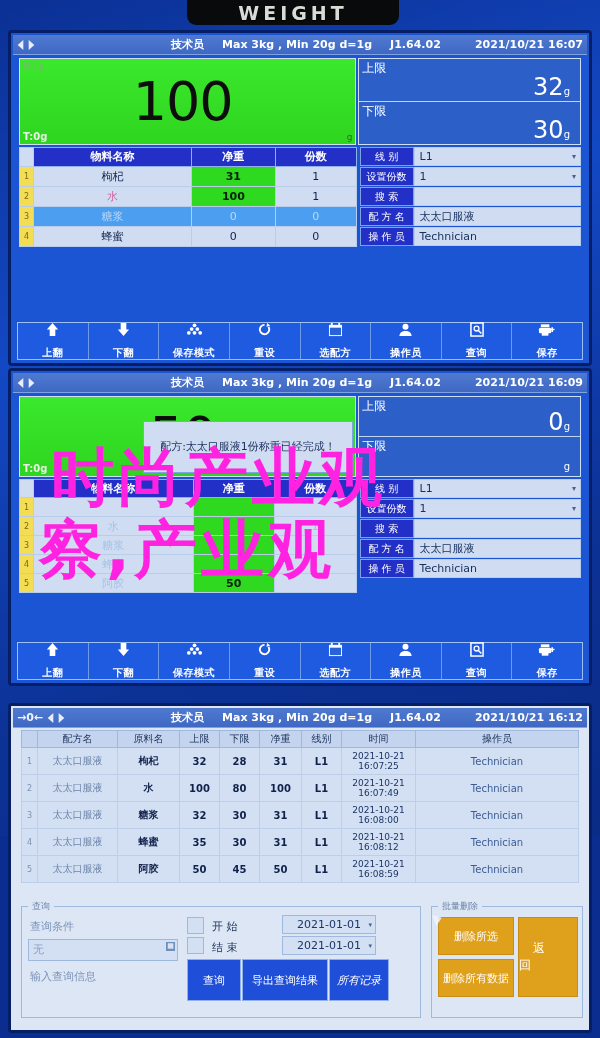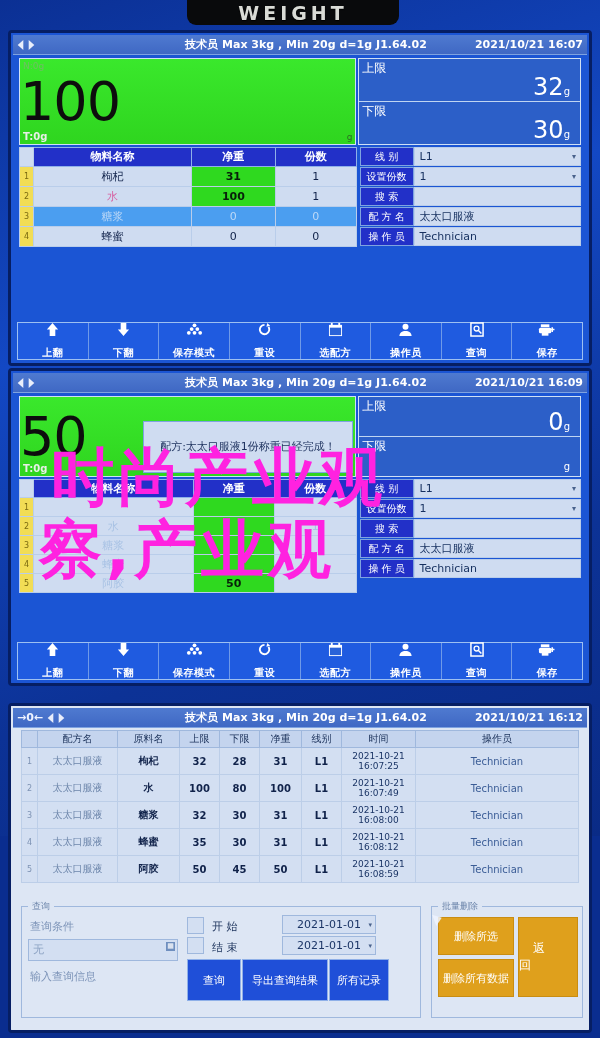--- a/index.html
+++ b/index.html
@@ -34,29 +34,29 @@
   
   .statusbar{ position:relative; height:20px; width:100%;
      background:linear-gradient(#4f7ad0,#3f68c4);
      border-bottom:1px solid #7fa3e0;
      display:flex; align-items:center; color:#ffffff; font-size:11px; font-weight:bold;
      padding:0 4px; white-space:nowrap;
   }
   .sb-icons{ width:120px; display:flex; align-items:center; gap:4px; color:#eef3ff; font-size:11px; }
   .tri-l{ display:inline-block; width:0;height:0;border-left:7px solid #e9eefb;border-bottom:5px solid transparent;border-top:5px solid transparent;transform:scaleX(.8)}
   .tri-r{ display:inline-block; width:0;height:0;border-right:7px solid #e9eefb;border-bottom:5px solid transparent;border-top:5px solid transparent;transform:scaleX(.8)}
-  .sb-center{ flex:1; display:flex; align-items:center; justify-content:center; gap:4px;}
+  .sb-center{ flex:1; display:flex; align-items:center; justify-content:center; gap:18px;}
   .sb-right{ text-align:right; }
 
   
   .wdisp{ display:flex; height:92px; }
   .wbig{ position:relative; flex:1.9; margin:3px 1px 2px 6px;
      background:linear-gradient(#3ae82c,#2fd51f);
      border:1px solid #cfe0f5;
-     display:flex; align-items:center; justify-content:flex-start;
+     display:flex; align-items:center; justify-content:center;
   }
   .wbig .num{ font-size:54px; color:#0d0d0d; line-height:1; padding-right:10px;
       font-family:"DejaVu Sans","Liberation Sans",sans-serif; letter-spacing:-1px;}
   .wbig .unit{ position:absolute; right:3px; bottom:2px; font-size:9px; color:#2a6f22;}
   .wbig .net{ position:absolute; left:3px; top:2px; font-size:9px; color:#6fbf63;}
   .wbig .tare{ position:absolute; left:3px; bottom:2px; font-size:10px; color:#e7efe6; font-weight:bold;}
 
   .wlims{ flex:1.25; margin:3px 6px 2px 1px; display:flex; flex-direction:column;
      border:1px solid #cfe0f5; }
   .lim{ flex:1; position:relative; background:#2c5fc8; }
@@ -631,21 +631,21 @@
       <div class="chkbox" style="position:absolute;left:165px;top:30px;width:17px;height:17px;"></div>
 
       <div style="position:absolute;left:190px;top:12px;font-size:11px;color:#21375f;">开    始</div>
       <div style="position:absolute;left:190px;top:33px;font-size:11px;color:#21375f;">结    束</div>
 
       <div class="dt" style="position:absolute;left:260px;top:8px;width:94px;height:19px;">2021-01-01</div>
       <div class="dt" style="position:absolute;left:260px;top:29px;width:94px;height:19px;">2021-01-01</div>
 
       <div class="bluebtn" style="position:absolute;left:165px;top:52px;width:54px;height:42px;">查询</div>
       <div class="bluebtn" style="position:absolute;left:220px;top:52px;width:86px;height:42px;">导出查询结果</div>
-      <div class="bluebtn" style="position:absolute;left:307px;top:52px;width:60px;height:42px;">所有记录</div>
+      <div class="bluebtn" style="position:absolute;left:307px;top:52px;width:60px;height:42px;font-style:italic;">所有记录</div>
     </div>
 
     <div class="fsbox" style="left:420px; top:200px; width:152px; height:112px;">
       <span class="fsleg">批量删除</span>
       <div class="goldbtn" style="position:absolute;left:6px;top:10px;width:76px;height:38px;">删除所选</div>
       <div class="goldbtn" style="position:absolute;left:6px;top:52px;width:76px;height:38px;">删除所有数据</div>
       <div class="goldbtn wide" style="position:absolute;left:86px;top:10px;width:60px;height:80px;">返回</div>
       <div class="cursor" style="left:2px;top:6px;"></div>
     </div>
    </div>

